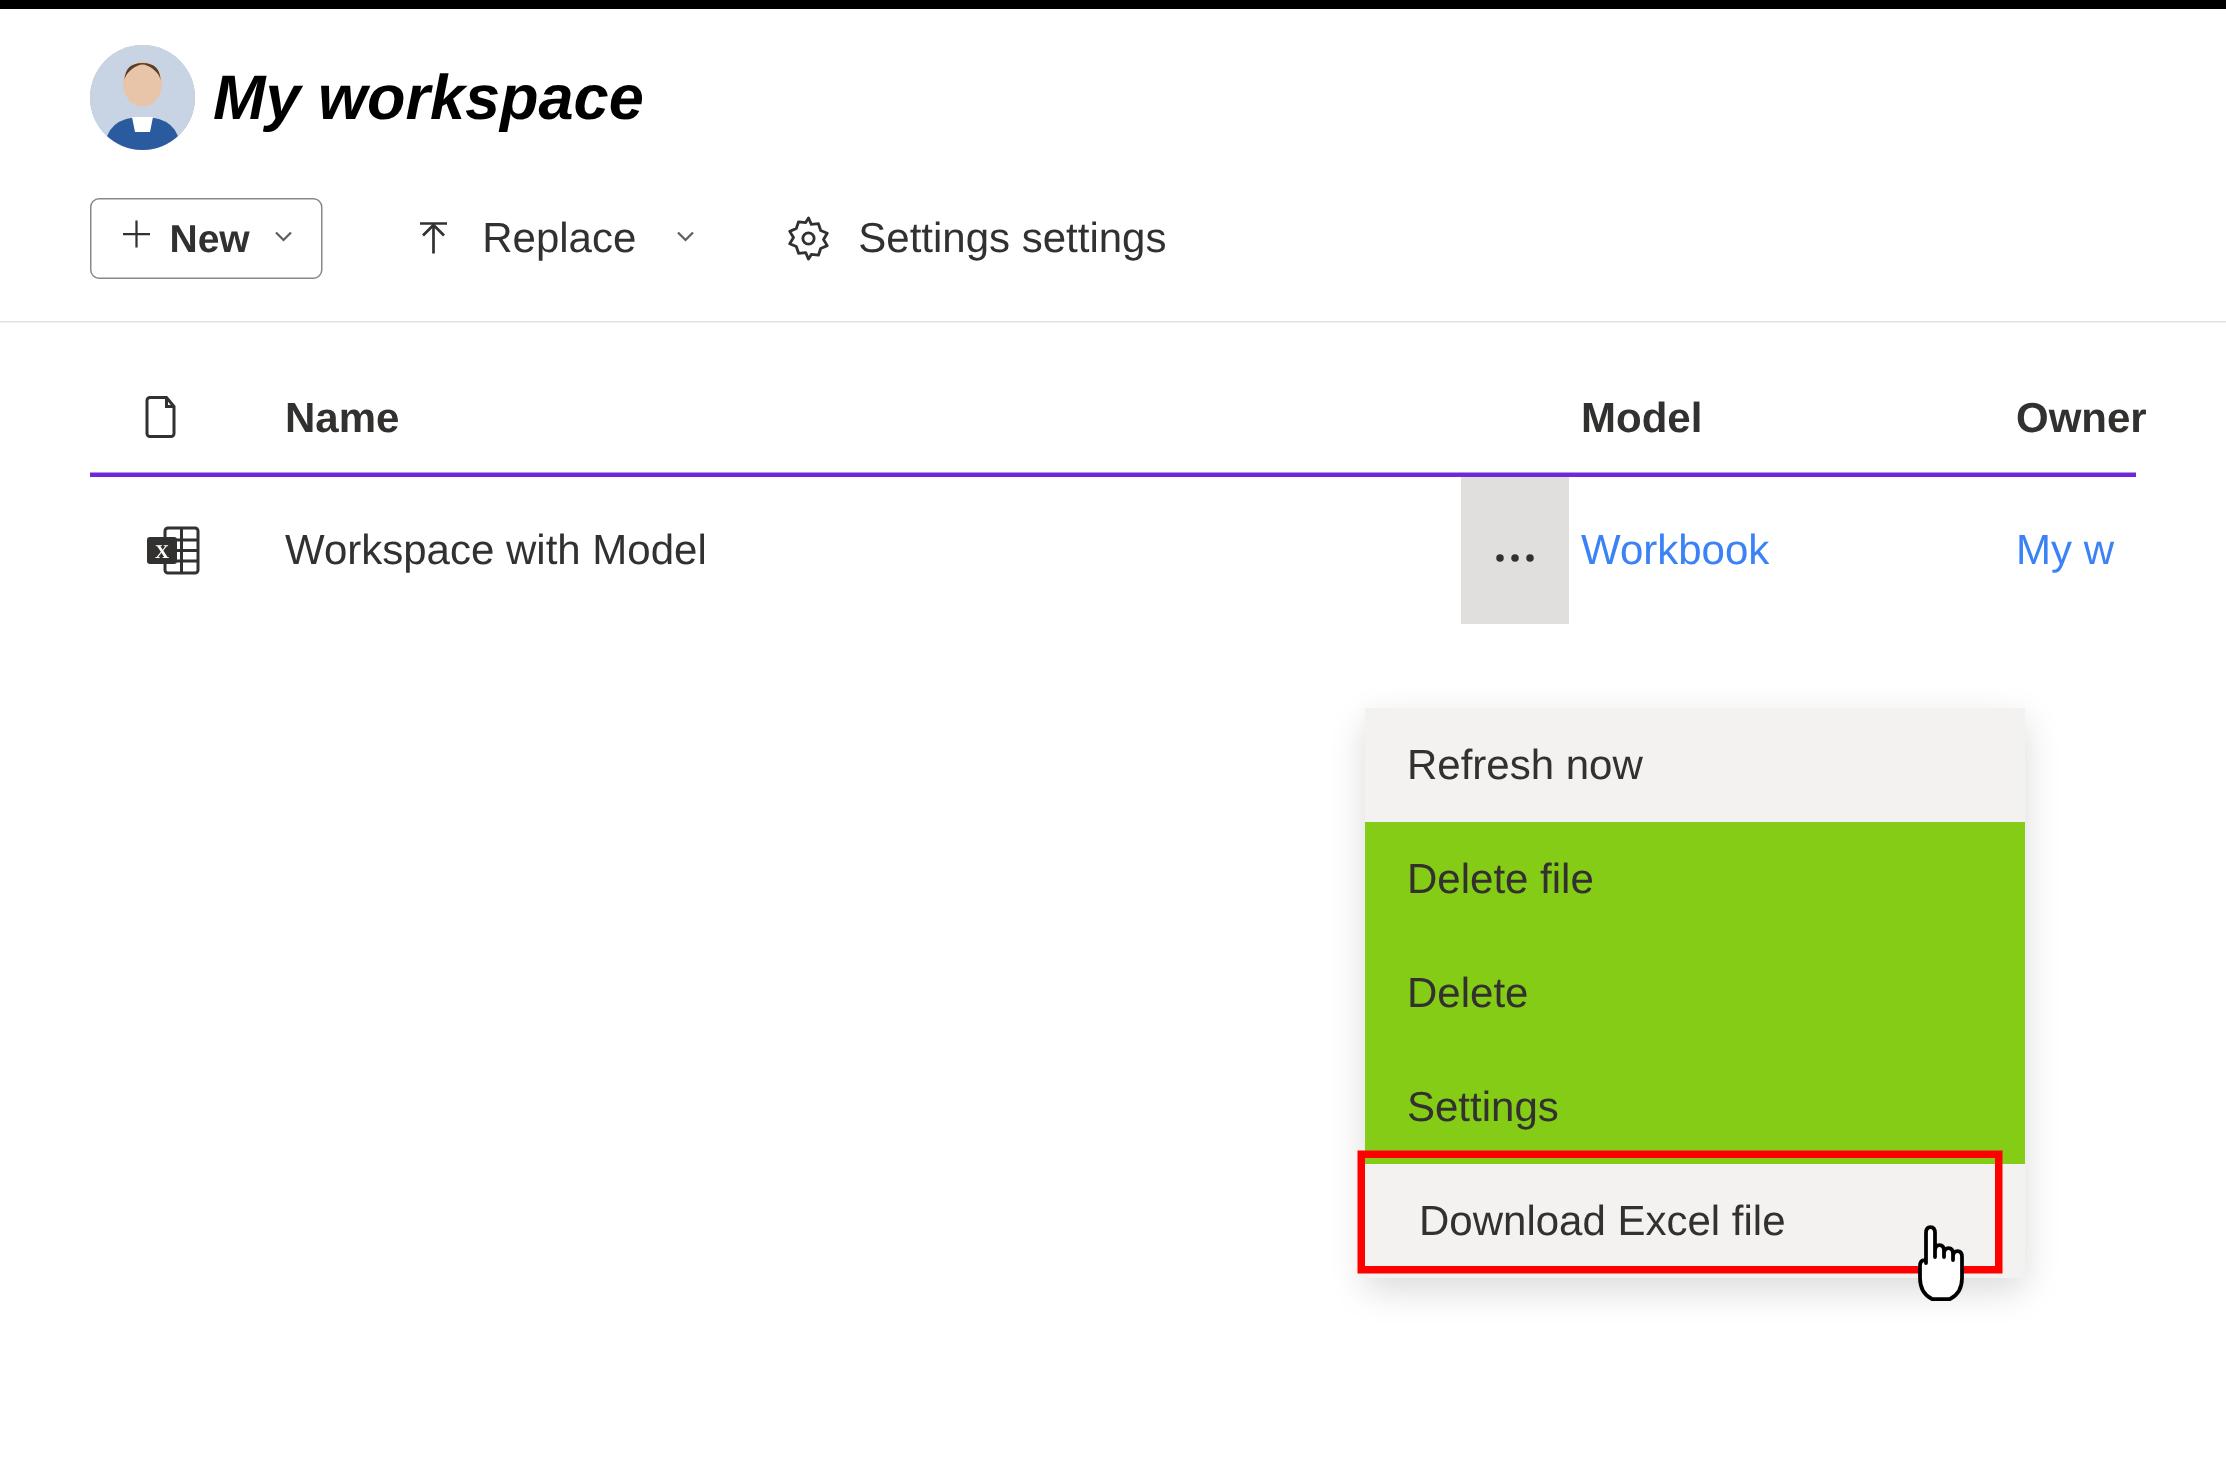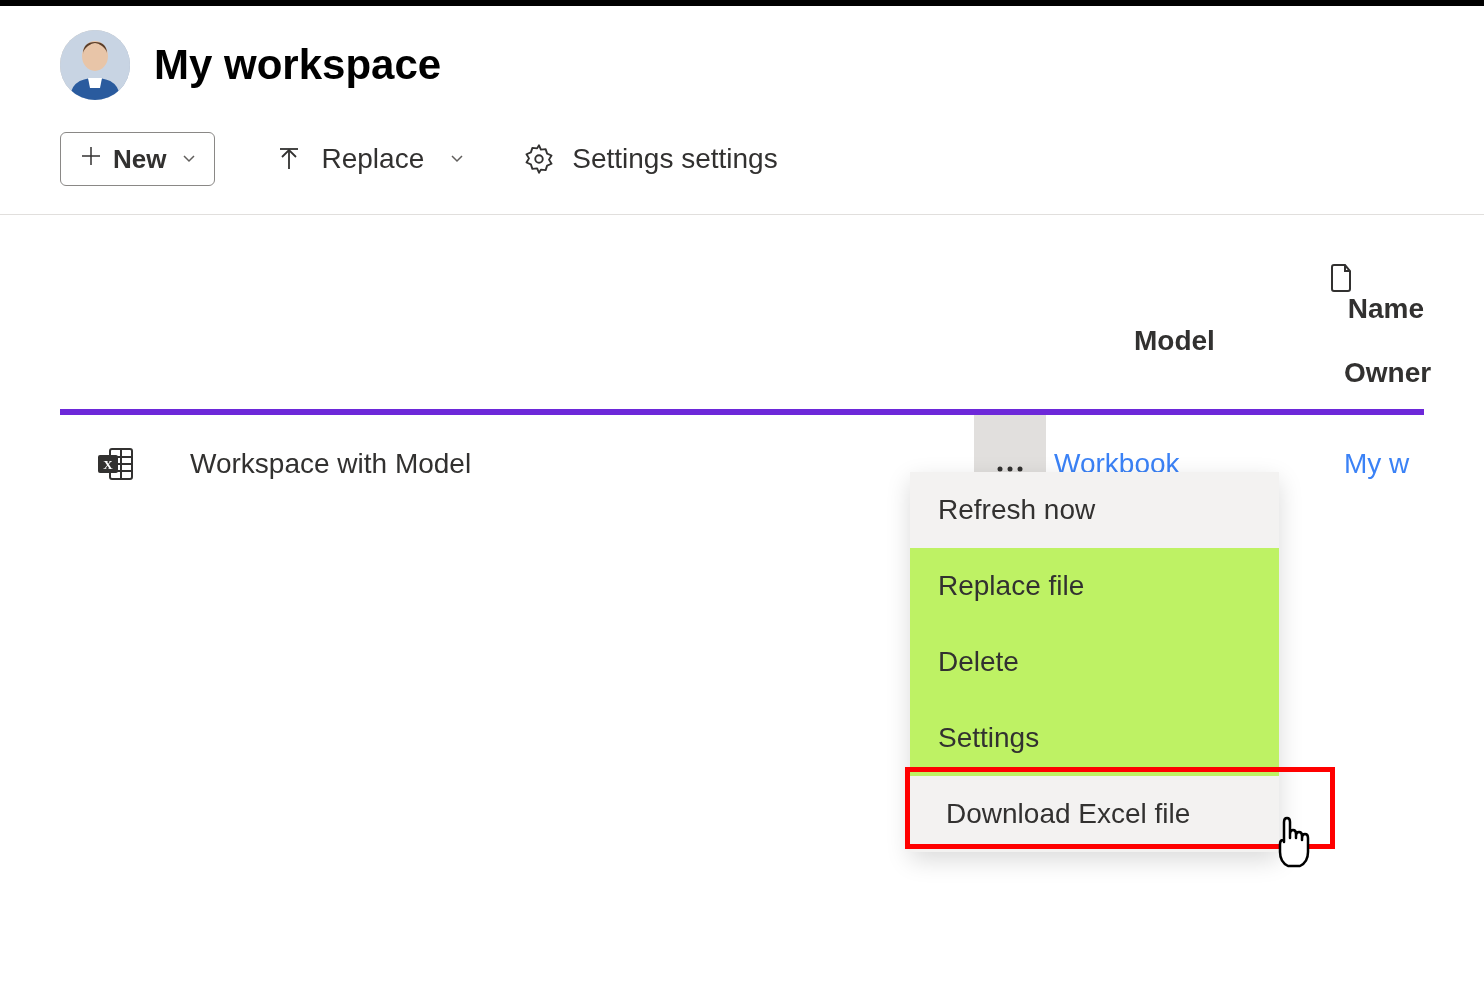--- a/index.html
+++ b/index.html
@@ -18,21 +18,22 @@
     }
     .top-black-bar {
       height: 6px;
       background: #000000;
       width: 100%;
     }
     .header {
       padding: 24px 60px 20px 60px;
       display: flex;
       align-items: center;
-      gap: 24px;
+      gap: 12px;
+      font-style: italic;
     }
     .avatar {
       width: 70px;
       height: 70px;
       border-radius: 50%;
       background: linear-gradient(135deg, #d4c5b0 0%, #8ba4c7 100%);
       position: relative;
       overflow: hidden;
       flex-shrink: 0;
     }
@@ -91,27 +92,26 @@
     .upload-chevron {
       font-size: 16px;
       color: #605e5c;
       margin-left: 8px;
     }
     .table-container {
       padding: 0 60px;
     }
     .table-header {
       display: flex;
-      align-items: flex-end;
+      align-items: flex-start;
       padding: 48px 0 20px 0;
-      border-bottom: 6px solid #6d28d9;
+      border-bottom: 3px solid #6d28d9;
       font-size: 28px;
       font-weight: 600;
       color: #323130;
-      flex-direction: column;
     }
     .col-icon {
       width: 130px;
       display: flex;
       justify-content: flex-start;
       padding-left: 36px;
     }
     .col-name {
       flex: 1;
     }
@@ -150,22 +150,22 @@
     }
     .more-dots {
       font-size: 28px;
       color: #323130;
       letter-spacing: 2px;
     }
     .context-menu {
       position: absolute;
       top: 472px;
       left: 910px;
-      width: 369px;
-      background: #bef264;
+      width: 440px;
+      background: #84cc16;
       box-shadow: 0 8px 24px rgba(0,0,0,0.15);
       border-radius: 4px;
       overflow: visible;
     }
     .menu-item {
       padding: 22px 28px;
       font-size: 28px;
       color: #323130;
       cursor: pointer;
     }
@@ -298,21 +298,21 @@
         </span>
       </div>
     </div>
     <div class="col-type">Workbook</div>
     <div class="col-owner">My w</div>
   </div>
 </div>
 
 <div class="context-menu">
   <div class="menu-item">Refresh now</div>
-  <div class="menu-item">Replace file</div>
+  <div class="menu-item">Delete file</div>
   <div class="menu-item">Delete</div>
   <div class="menu-item">Settings</div>
   <div class="menu-item">Download Excel file</div>
 </div>
 
 <div class="highlight-box"></div>
 
 <div class="cursor-hand">
   <svg width="48" height="60" viewBox="0 0 48 60" fill="#ffffff" stroke="#000000" stroke-width="2.5">
     <path d="M 14 10 Q 14 6 17 6 Q 20 6 20 10 L 20 26 L 20 22 Q 20 18 23 18 Q 26 18 26 22 L 26 26 L 26 24 Q 26 20 29 20 Q 32 20 32 24 L 32 28 L 32 26 Q 32 22 35 22 Q 38 22 38 26 L 38 40 Q 38 50 30 54 L 18 54 Q 10 50 10 40 L 10 32 Q 10 28 13 28 Q 14 28 14 30 Z" stroke-linejoin="round"></path>

